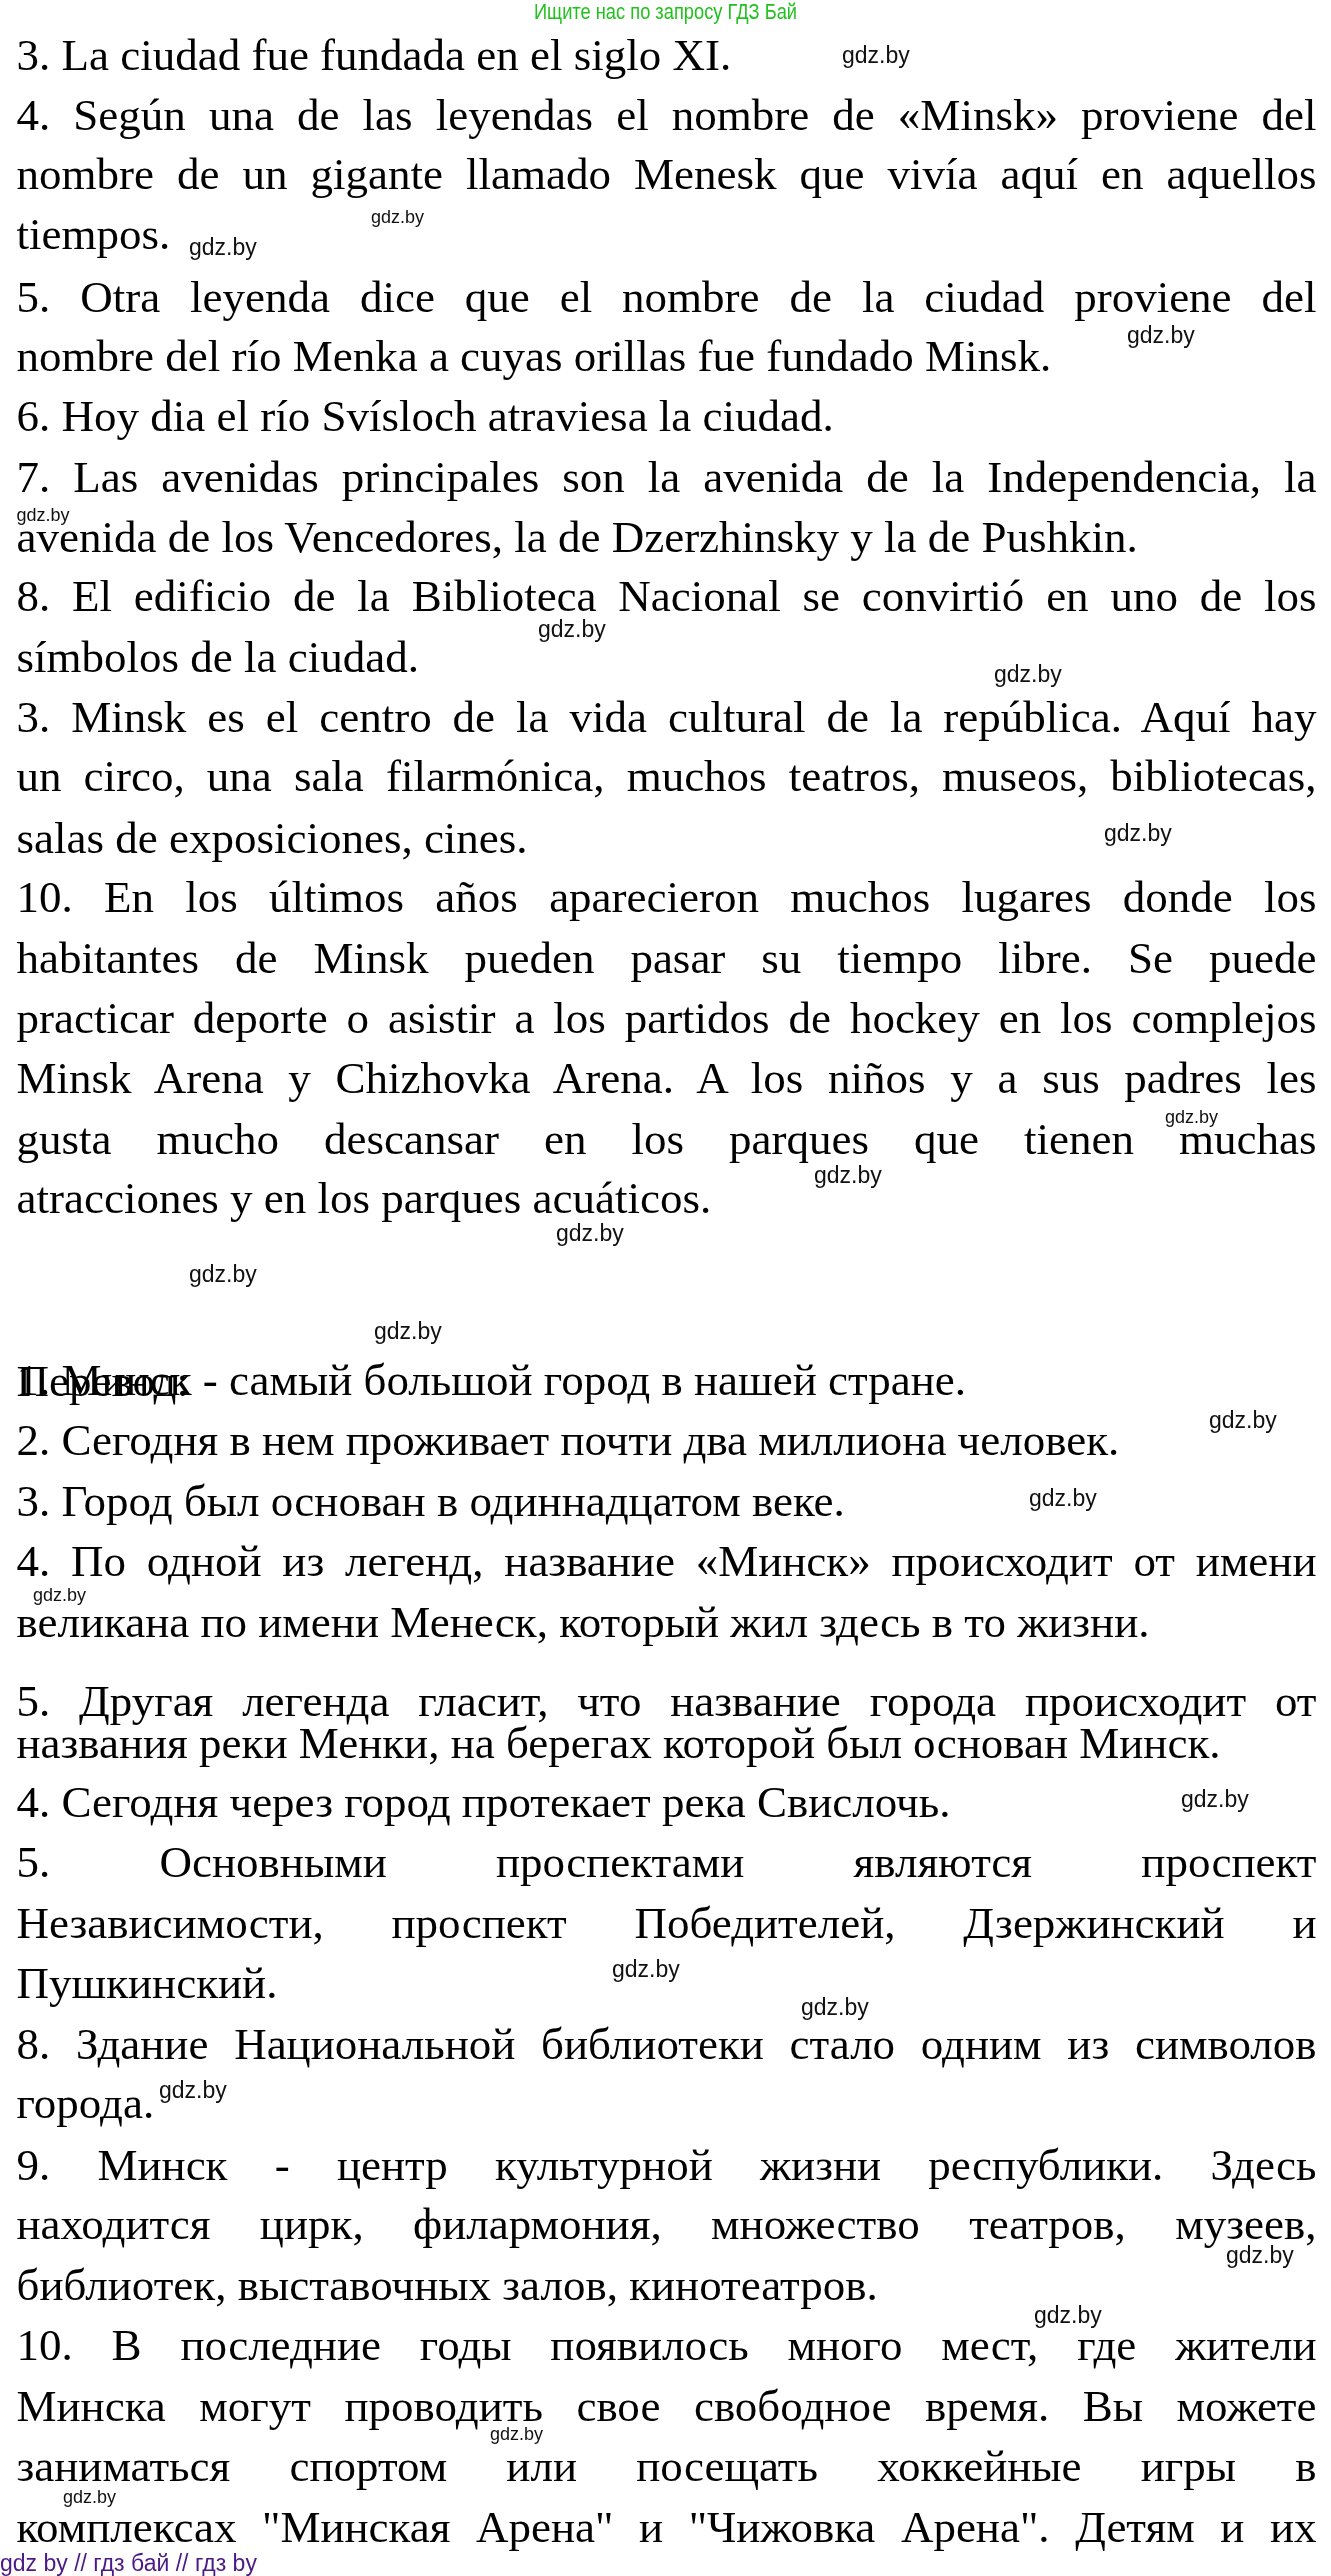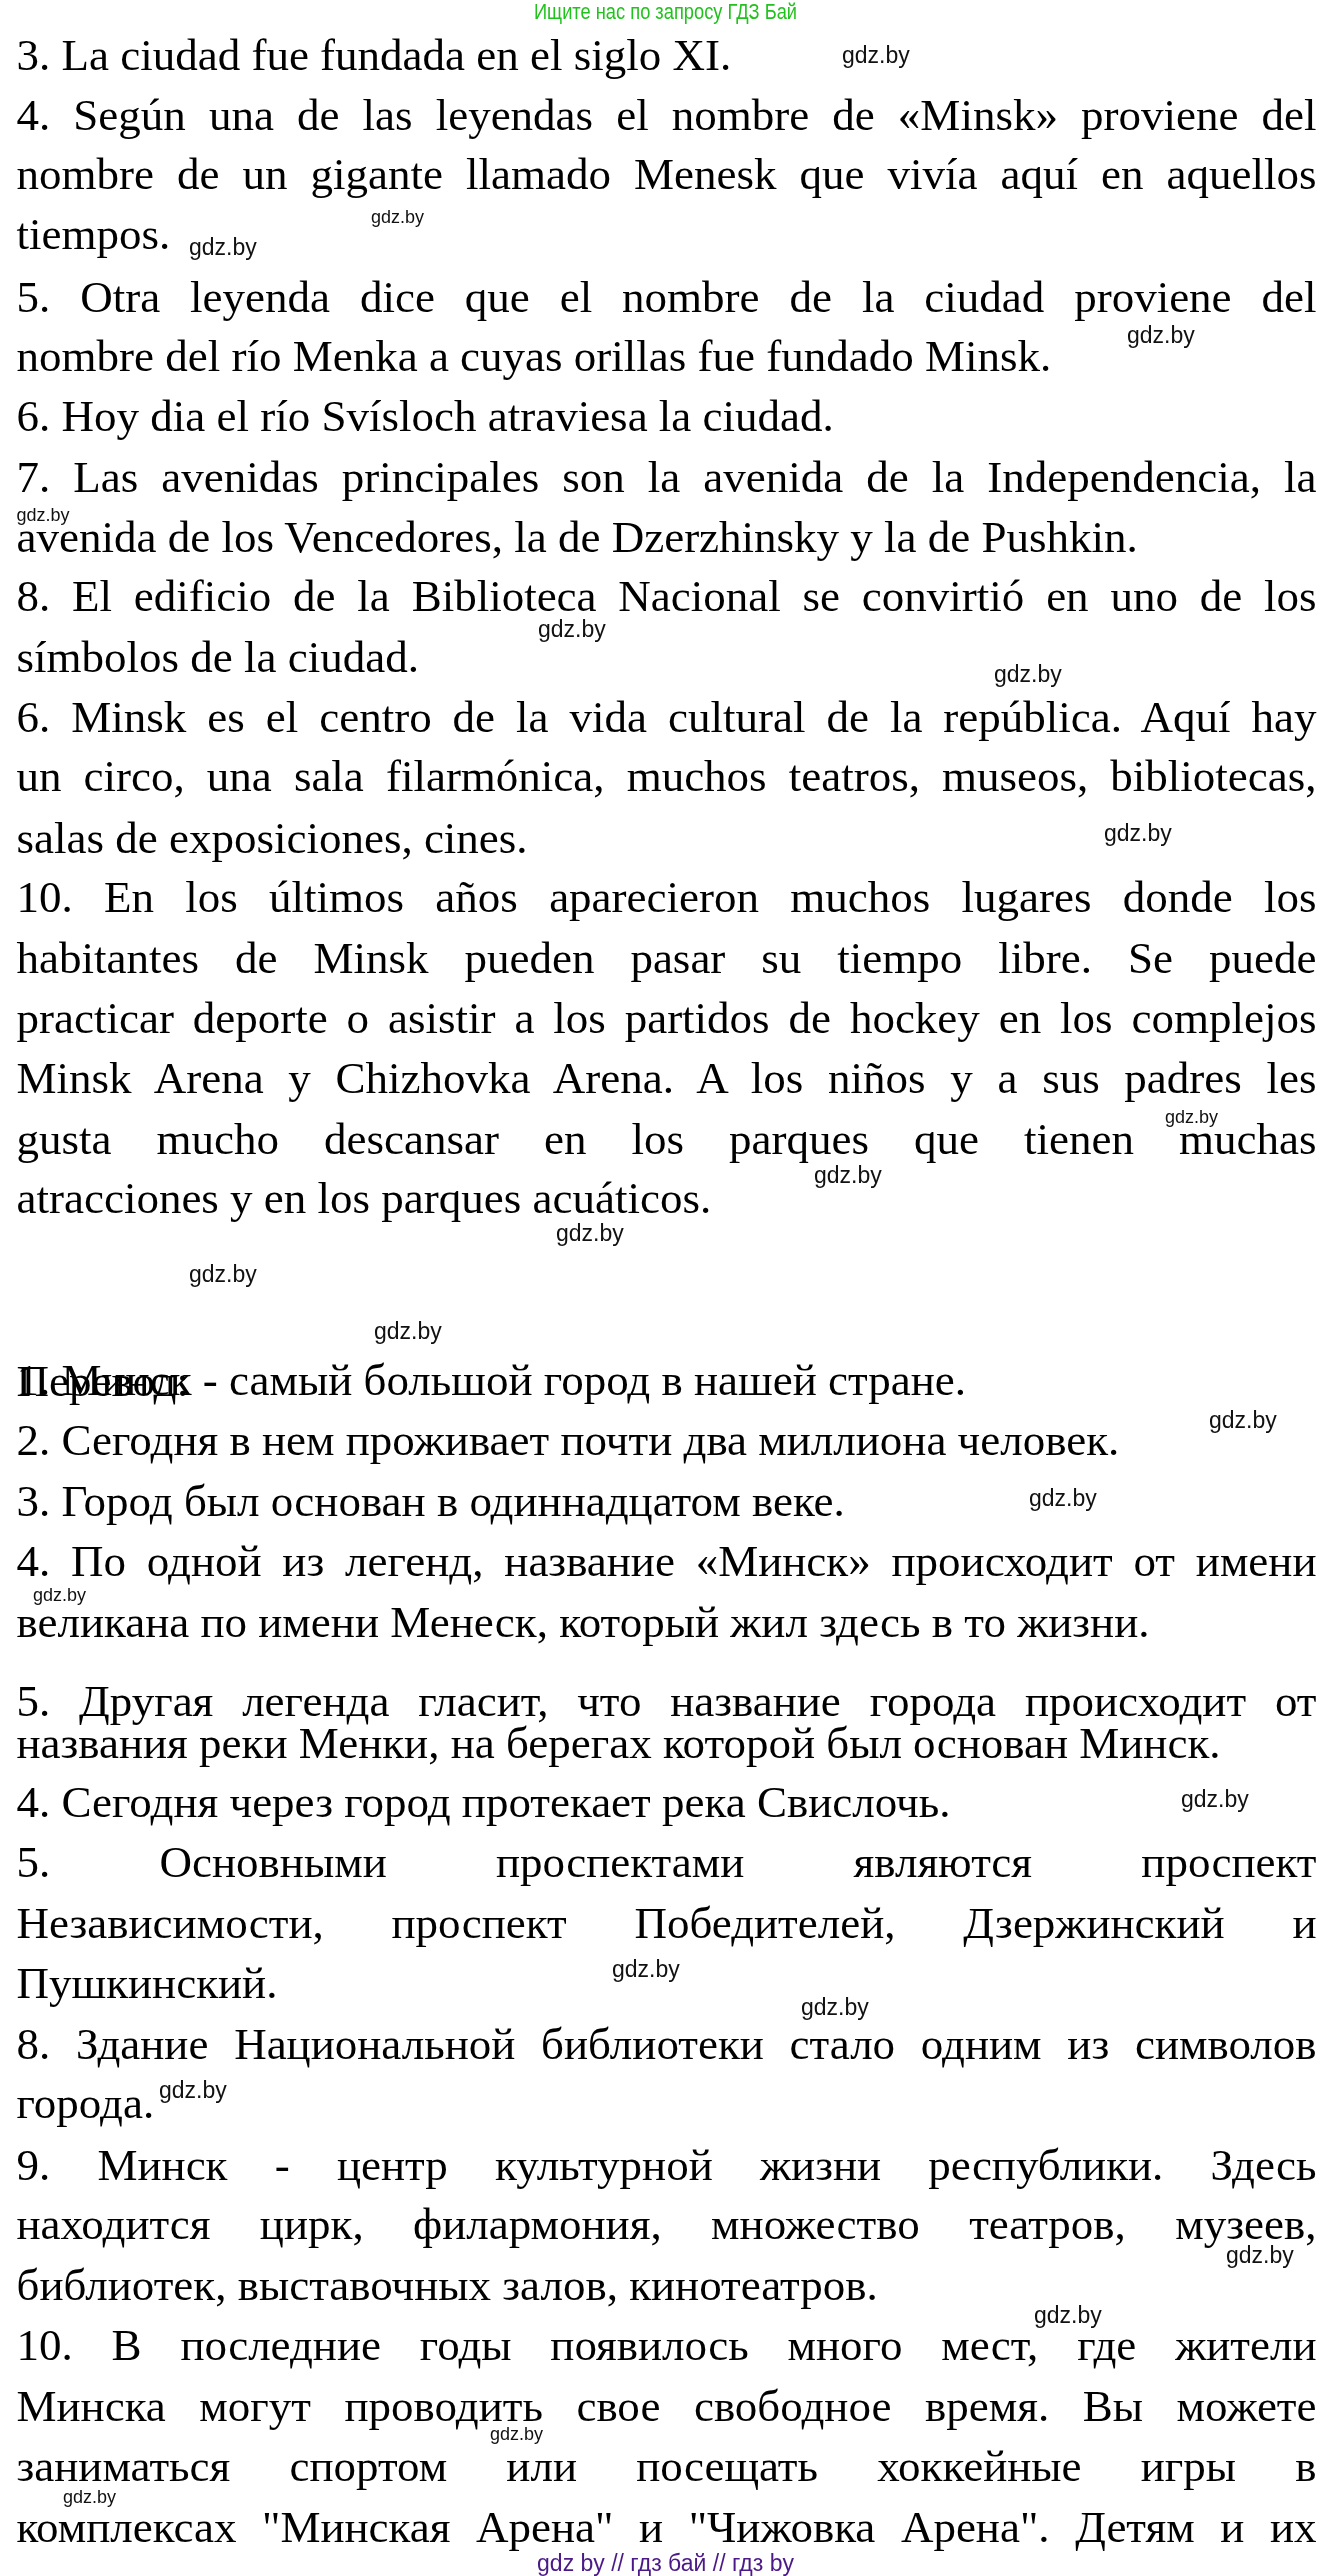--- a/index.html
+++ b/index.html
@@ -2,39 +2,39 @@
 <html style="font-size:13.2px"><head>
 <meta charset="utf-8">
 <style>
   html,body{margin:0;padding:0;background:#fff;}
   body{width:1331px;height:2576px;position:relative;overflow:hidden;font-family:"Liberation Serif","DejaVu Serif",serif;color:#000;}
   .hdr{position:absolute;top:0;left:0;width:1331px;text-align:center;font-family:"Liberation Sans","DejaVu Sans",sans-serif;font-size:21.5px;line-height:25px;color:#22c21e;transform:scaleX(0.85);transform-origin:center;}
   .ln{position:absolute;left:16.5px;width:1300px;font-size:45px;line-height:55px;white-space:nowrap;}
   .ln.j{text-align:justify;text-align-last:justify;}
   .wm{position:absolute;font-family:"Liberation Sans","DejaVu Sans",sans-serif;font-size:23px;line-height:25px;color:#111;}
   .wm.s{font-size:18px;}
-  .ftr{position:absolute;top:2551px;left:0;width:1331px;text-align:center;font-family:"Liberation Sans","DejaVu Sans",sans-serif;font-size:23px;line-height:25px;color:#4b1a86;}
+  .ftr{position:absolute;top:2551px;left:0;width:1331px;font-family:"Liberation Sans","DejaVu Sans",sans-serif;font-size:23px;line-height:25px;color:#4b1a86;}
 </style>
 </head>
 <body>
 
 <div class="hdr">Ищите нас по запросу ГДЗ Бай</div>
 
 <div class="ln" style="top:28px">3. La ciudad fue fundada en el siglo XI.</div>
 <div class="ln j" style="top:88px">4. Según una de las leyendas el nombre de «Minsk» proviene del</div>
 <div class="ln j" style="top:147px">nombre de un gigante llamado Menesk que vivía aquí en aquellos</div>
 <div class="ln" style="top:207px">tiempos.</div>
 <div class="ln j" style="top:270px">5. Otra leyenda dice que el nombre de la ciudad proviene del</div>
 <div class="ln" style="top:329px">nombre del río Menka a cuyas orillas fue fundado Minsk.</div>
 <div class="ln" style="top:389px">6. Hoy dia el río Svísloch atraviesa la ciudad.</div>
 <div class="ln j" style="top:450px">7. Las avenidas principales son la avenida de la Independencia, la</div>
 <div class="ln" style="top:510px">avenida de los Vencedores, la de Dzerzhinsky y la de Pushkin.</div>
 <div class="ln j" style="top:569px">8. El edificio de la Biblioteca Nacional se convirtió en uno de los</div>
 <div class="ln" style="top:630px">símbolos de la ciudad.</div>
-<div class="ln j" style="top:690px">6. Minsk es el centro de la vida cultural de la república. Aquí hay</div>
+<div class="ln j" style="top:690px">3. Minsk es el centro de la vida cultural de la república. Aquí hay</div>
 <div class="ln j" style="top:749px">un circo, una sala filarmónica, muchos teatros, museos, bibliotecas,</div>
 <div class="ln" style="top:811px">salas de exposiciones, cines.</div>
 <div class="ln j" style="top:870px">10. En los últimos años aparecieron muchos lugares donde los</div>
 <div class="ln j" style="top:931px">habitantes de Minsk pueden pasar su tiempo libre. Se puede</div>
 <div class="ln j" style="top:991px">practicar deporte o asistir a los partidos de hockey en los complejos</div>
 <div class="ln j" style="top:1051px">Minsk Arena y Chizhovka Arena. A los niños y a sus padres les</div>
 <div class="ln j" style="top:1112px">gusta mucho descansar en los parques que tienen muchas</div>
 <div class="ln" style="top:1171px">atracciones y en los parques acuáticos.</div>
 
 <div class="ln" style="top:1354px">Перевод:</div>

